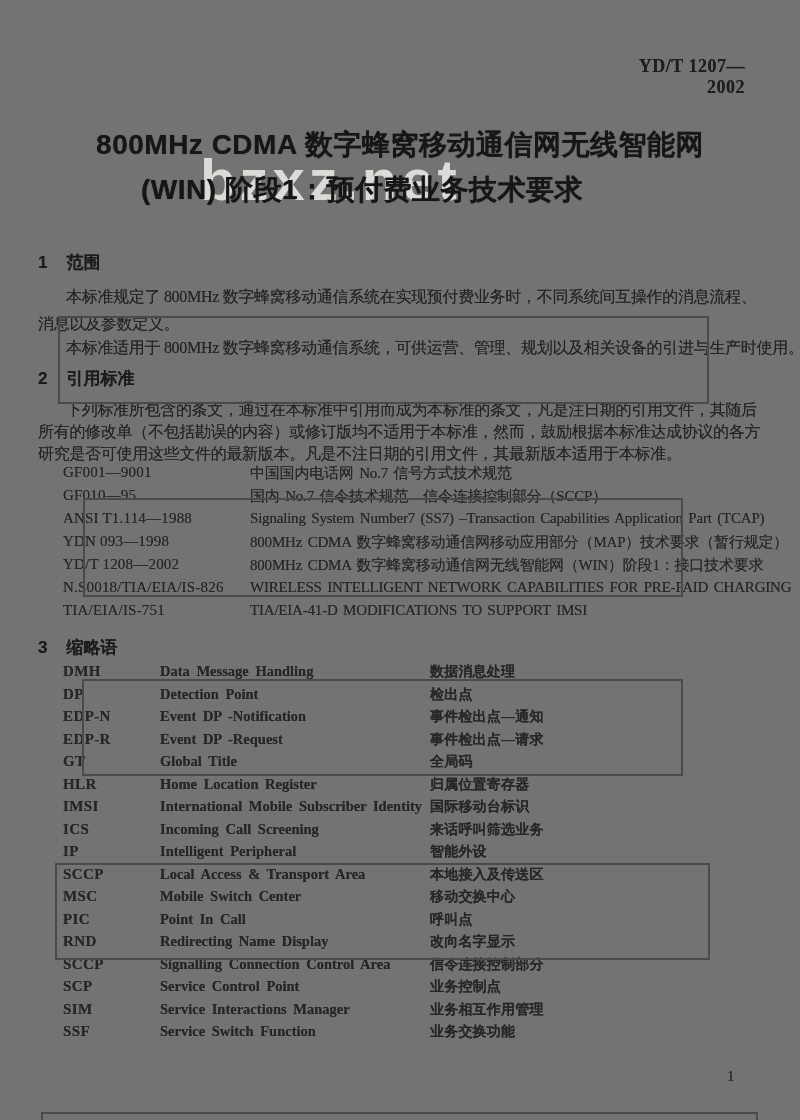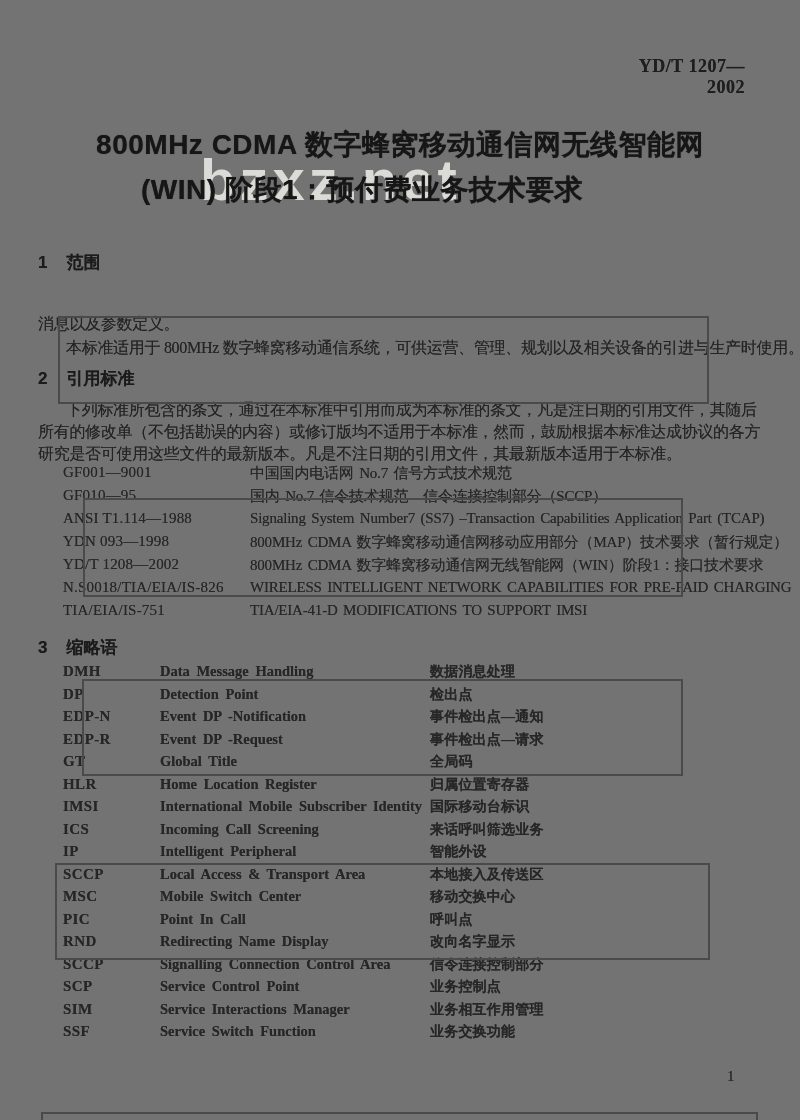--- a/index.html
+++ b/index.html
@@ -90,20 +90,21 @@
   <div class="doc-number">YD/T 1207—2002</div>
 
   <div class="watermark">bzxz.net</div>
 
   <div class="title-line l1">800MHz CDMA 数字蜂窝移动通信网无线智能网</div>
   <div class="title-line l2">(WIN) 阶段1：预付费业务技术要求</div>
 
   <div class="sec-heading" style="top:251px">
     <span class="sec-num">1</span><span class="sec-label">范围</span>
   </div>
+  <div class="bline" style="left:66px; top:287px">本标准规定了 800MHz 数字蜂窝移动通信系统在实现预付费业务时，不同系统间互操作的消息流程、</div>
   <div class="bline" style="left:38px; top:314px">消息以及参数定义。</div>
   <div class="bline" style="left:66px; top:338px">本标准适用于 800MHz 数字蜂窝移动通信系统，可供运营、管理、规划以及相关设备的引进与生产时使用。</div>
 
   <div class="sec-heading" style="top:367px">
     <span class="sec-num">2</span><span class="sec-label">引用标准</span>
   </div>
   <div class="bline" style="left:66px; top:400px">下列标准所包含的条文，通过在本标准中引用而成为本标准的条文，凡是注日期的引用文件，其随后</div>
   <div class="bline" style="left:38px; top:444px">研究是否可使用这些文件的最新版本。凡是不注日期的引用文件，其最新版本适用于本标准。</div>
   <div class="bline" style="left:38px; top:422px">所有的修改单（不包括勘误的内容）或修订版均不适用于本标准，然而，鼓励根据本标准达成协议的各方</div>
 

